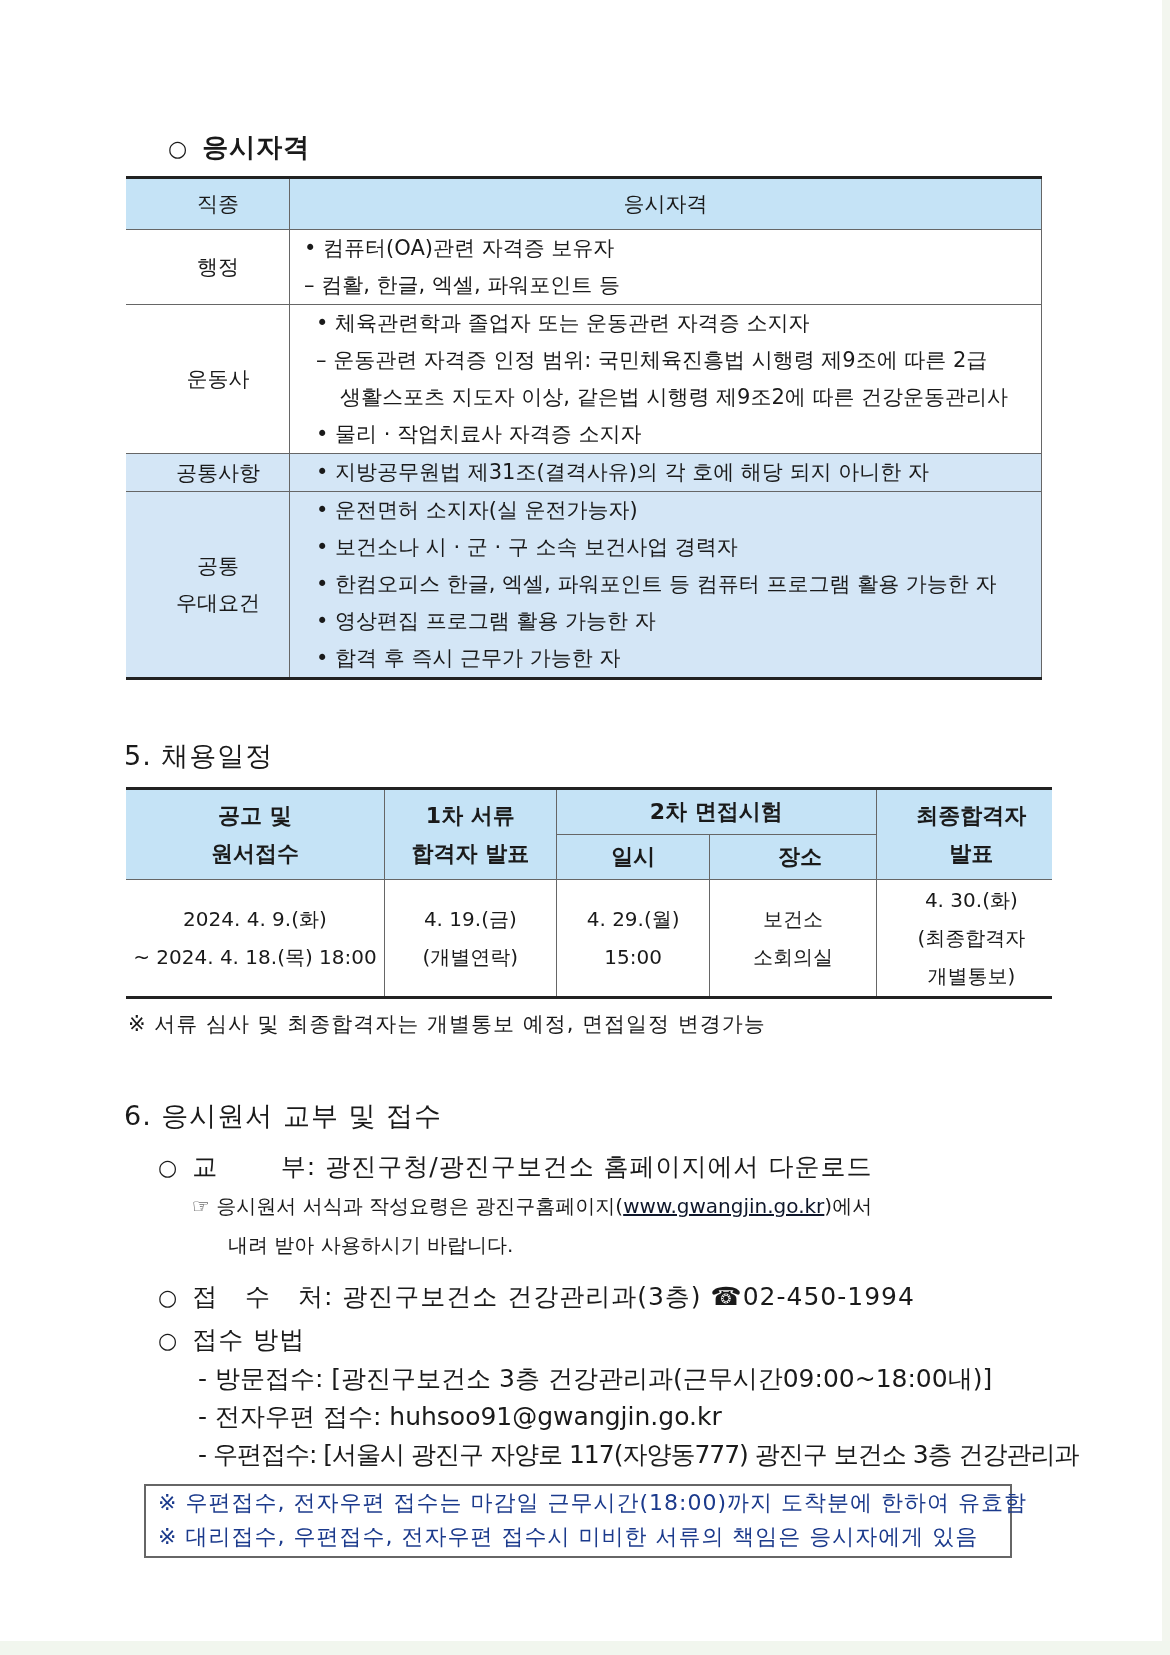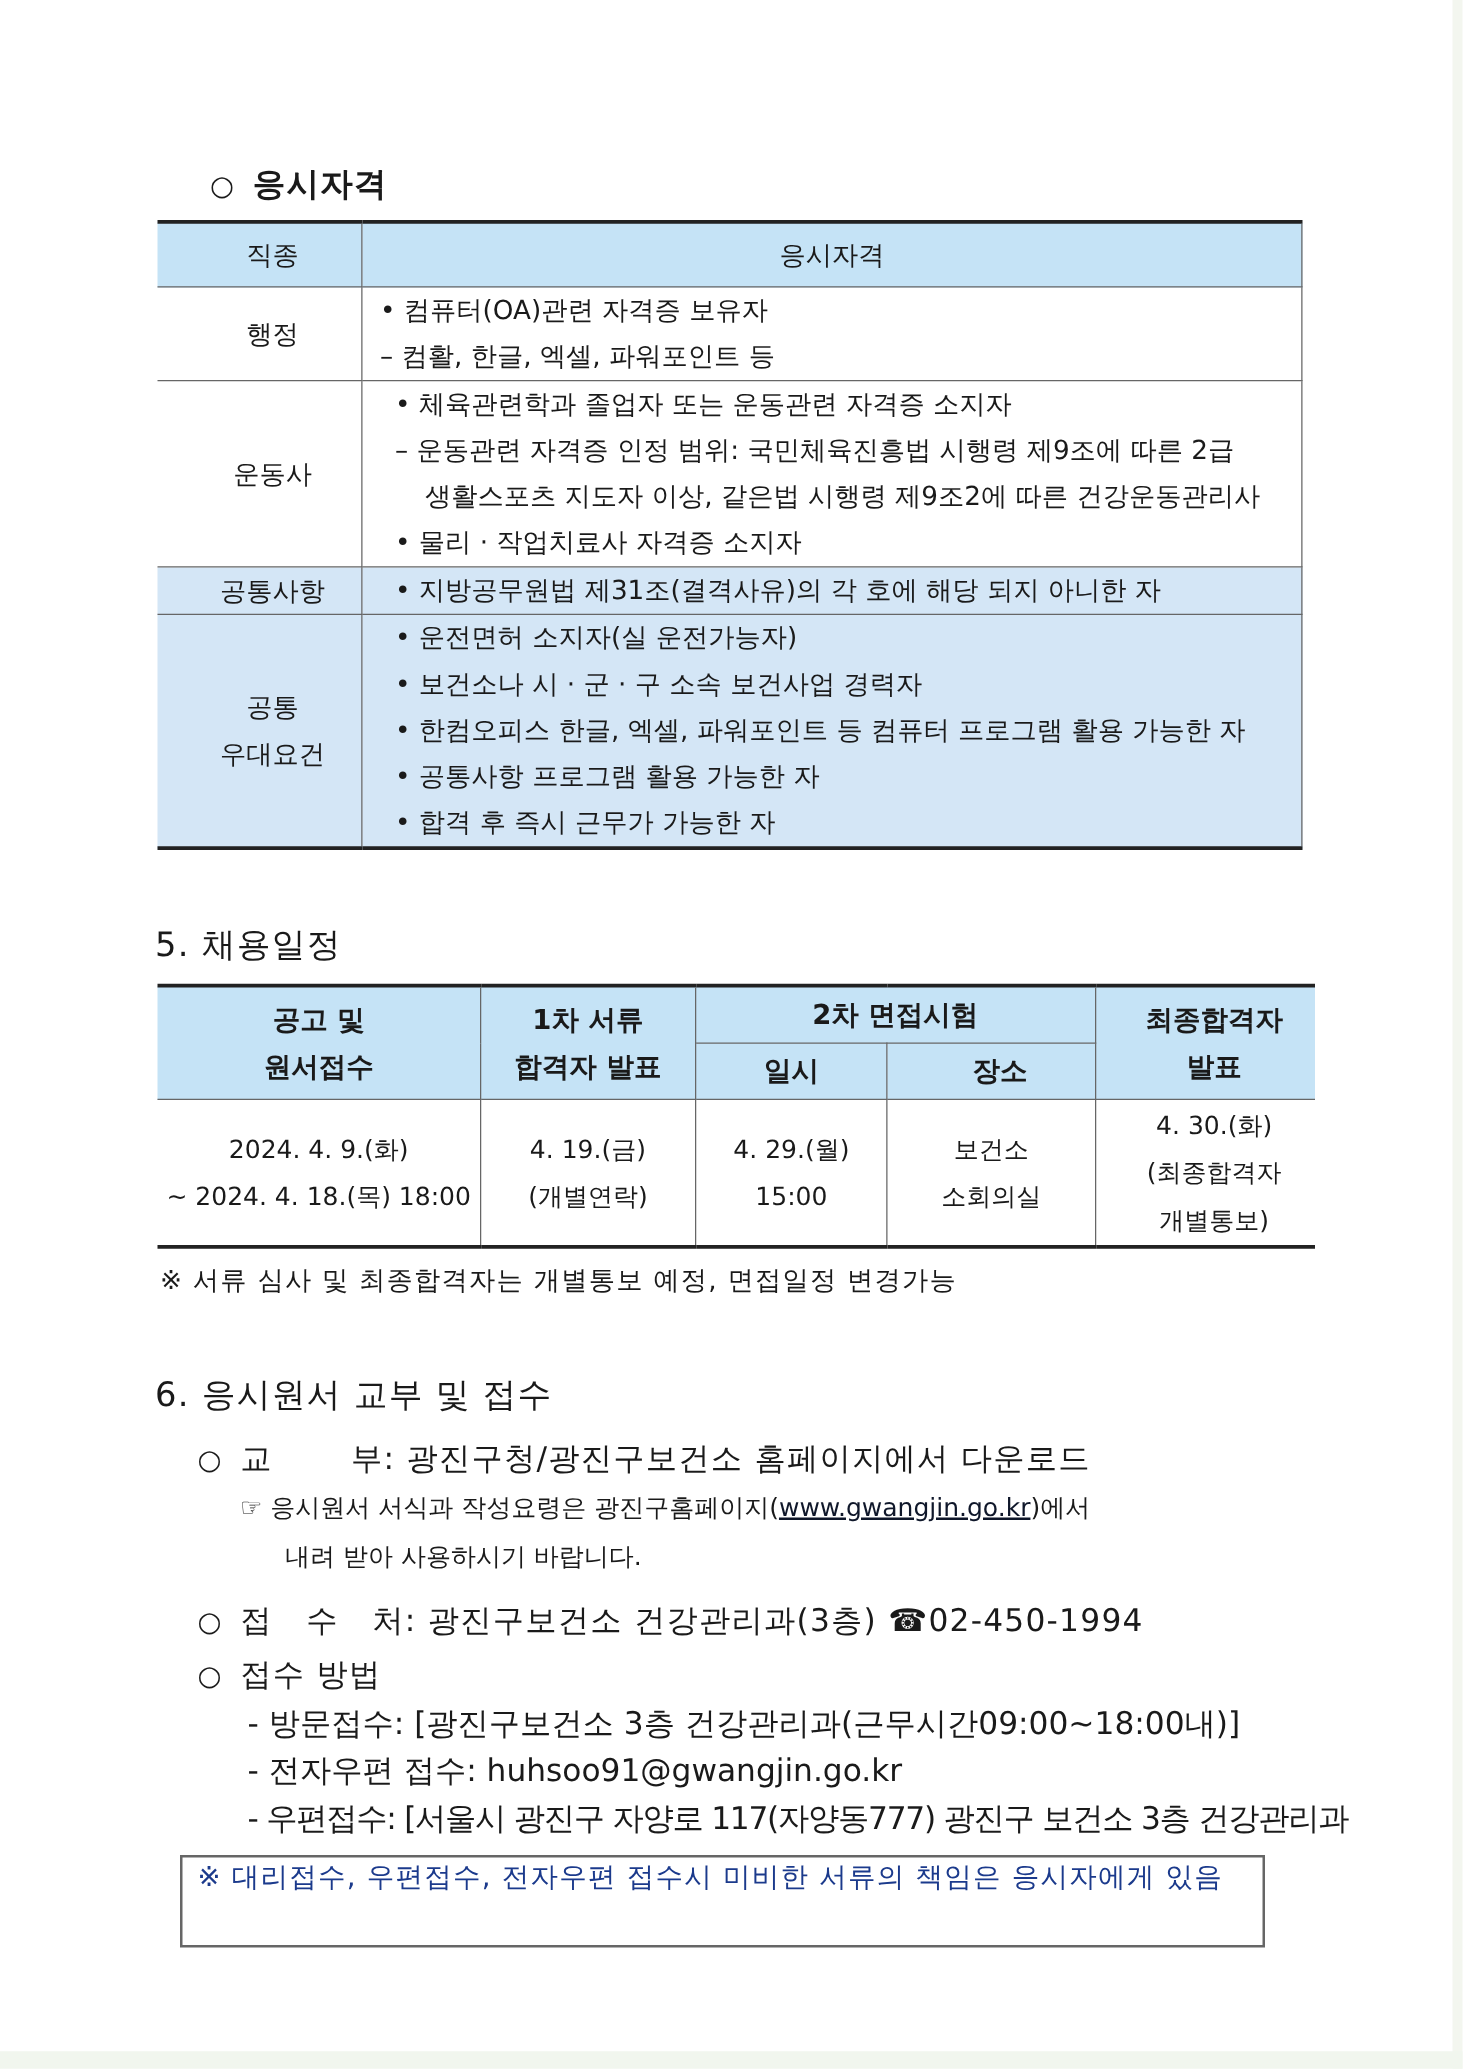--- a/index.html
+++ b/index.html
@@ -98,21 +98,21 @@
   </tr>
   <tr class="light last">
     <td class="cat">
       <div class="line">공통</div>
       <div class="line">우대요건</div>
     </td>
     <td class="content">
       <div class="line indent1">• 운전면허 소지자(실 운전가능자)</div>
       <div class="line indent1">• 보건소나 시 · 군 · 구 소속 보건사업 경력자</div>
       <div class="line indent1">• 한컴오피스 한글, 엑셀, 파워포인트 등 컴퓨터 프로그램 활용 가능한 자</div>
-      <div class="line indent1">• 공통사항 프로그램 활용 가능한 자</div>
+      <div class="line indent1">• 영상편집 프로그램 활용 가능한 자</div>
       <div class="line indent1">• 합격 후 즉시 근무가 가능한 자</div>
     </td>
   </tr>
 </tbody>
   </table>
 
 <div class="section" style="top:738px;">5. 채용일정</div>
 
 <table class="sched">
   <tbody>
@@ -182,14 +182,15 @@
 </div>
 
 <div class="item" style="left:158px; top:1323px;">
   <span class="circ">○</span><span>접수 방법</span>
 </div>
 <div class="dash-item" style="top:1362px;">- 방문접수: [광진구보건소 3층 건강관리과(근무시간09:00~18:00내)]</div>
 <div class="dash-item" style="top:1400px;">- 전자우편 접수: huhsoo91@gwangjin.go.kr</div>
 <div class="dash-item" style="top:1438px; letter-spacing:-1px;">- 우편접수: [서울시 광진구 자양로 117(자양동777) 광진구 보건소 3층 건강관리과</div>
 
 <div class="notice">
+  <div class="nline">※ 우편접수, 전자우편 접수는 마감일 근무시간(18:00)까지 도착분에 한하여 유효함</div>
   <div class="nline">※ 대리접수, 우편접수, 전자우편 접수시 미비한 서류의 책임은 응시자에게 있음</div>
 </div>
 
 </body></html>

